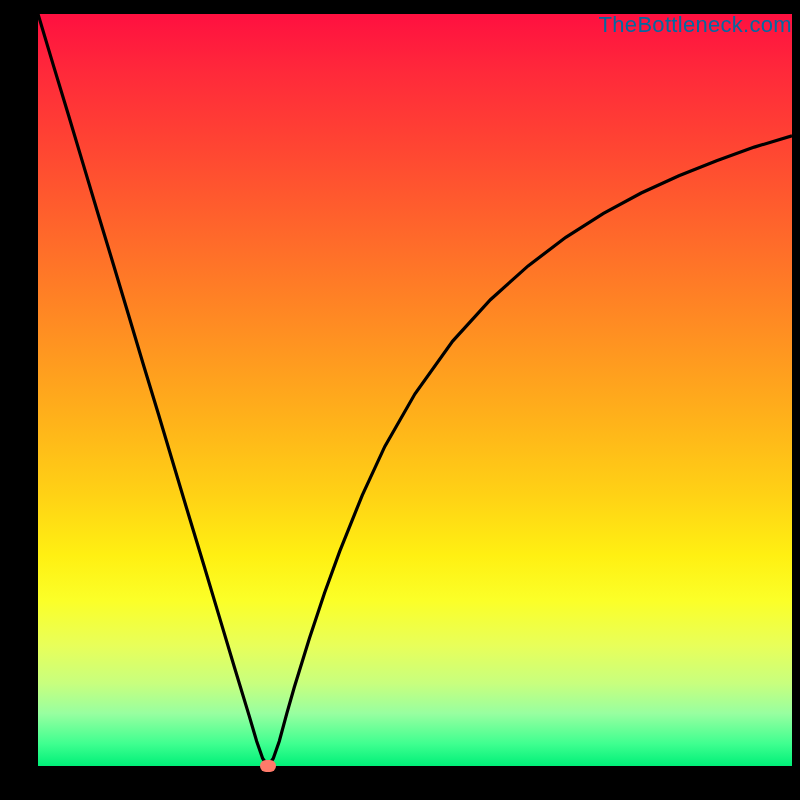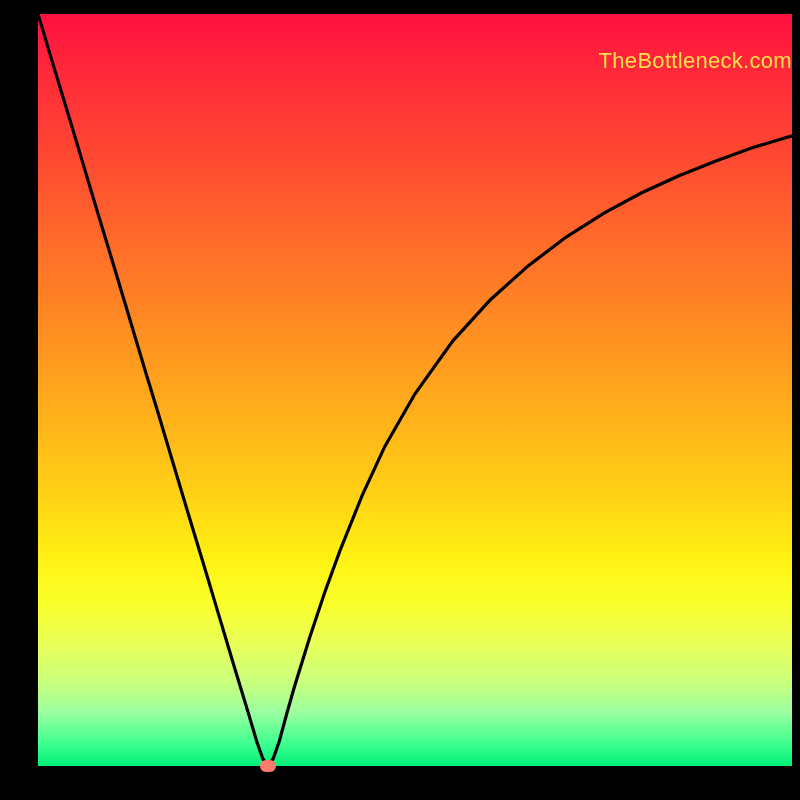--- a/index.html
+++ b/index.html
@@ -39,27 +39,26 @@
       #c8ff7e 89%,
       #98ffa0 93%,
       #40ff90 97%,
       #00f078 100%
     );
   }
   .watermark {
     position: absolute;
     right: 8px;
     top: -2px;
-    color: #fde047;
+    color: #0369a1;
     font-size: 22px;
     font-weight: 400;
     letter-spacing: 0.3px;
     white-space: nowrap;
     z-index: 5;
-    margin-top: 36px;
   }
   svg.curve {
     position: absolute;
     left: 0;
     top: 0;
     width: 754px;
     height: 752px;
   }
   .marker {
     position: absolute;

